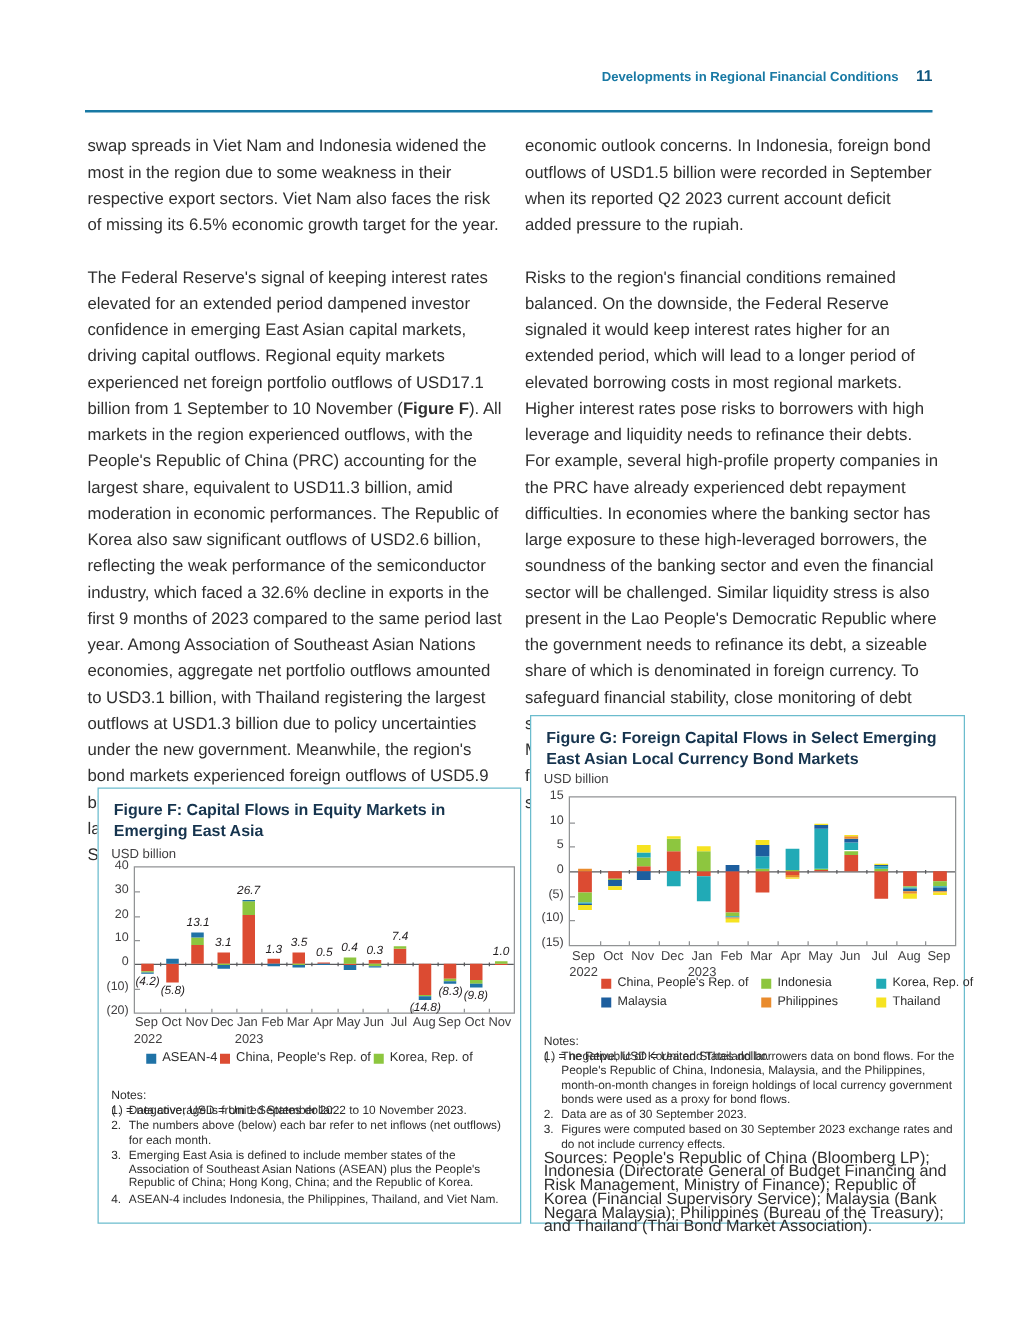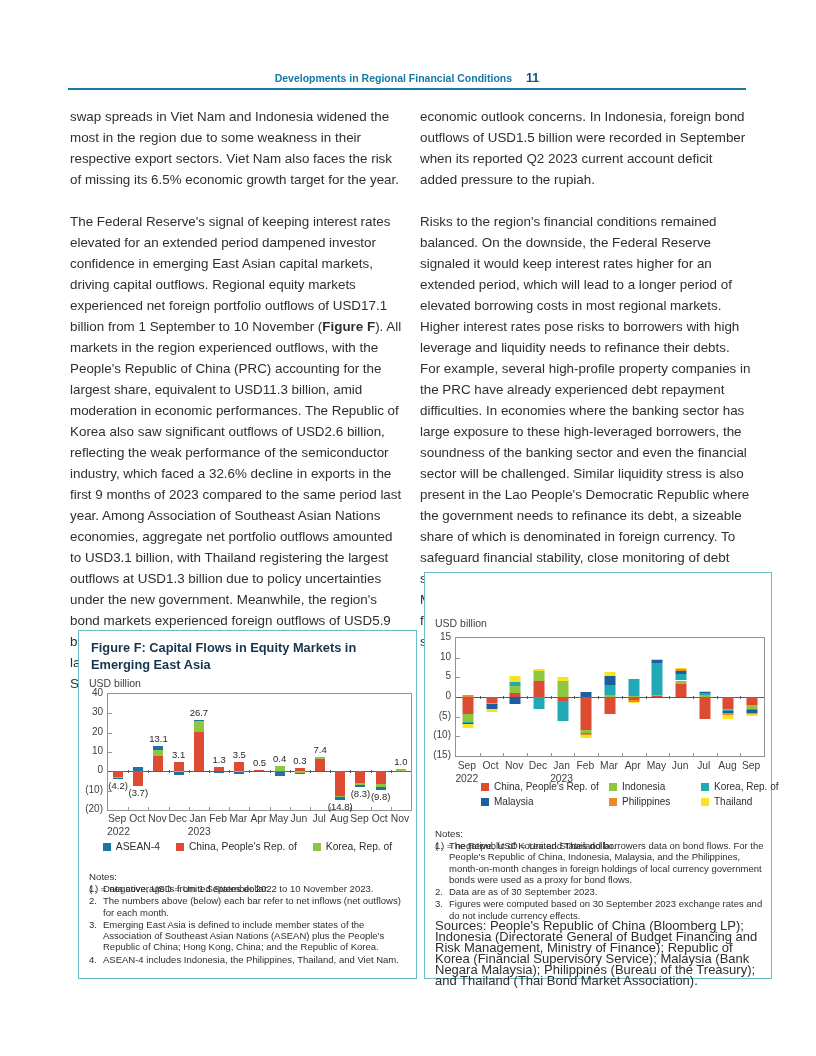--- a/index.html
+++ b/index.html
@@ -1,20 +1,20 @@
 <!DOCTYPE html>
 <html><head>
 <meta charset="utf-8">
 <style>
   html,body{margin:0;padding:0;background:#e8e8e8;}
   .page{position:relative;width:816px;height:1056px;background:#ffffff;margin:0 auto;
         font-family:"Liberation Sans",sans-serif;color:#2e2e2e;overflow:hidden;}
 
   
-  .header{position:absolute;top:68px;left:68px;width:678px;text-align:center;}
+  .header{position:absolute;top:52px;left:68px;width:678px;text-align:right;}
   .header-title{font-size:10.5px;font-weight:bold;color:#1879a4;}
   .header-pagenum{font-size:12.5px;font-weight:bold;color:#0d547c;margin-left:14px;}
   .header-rule{position:absolute;top:88px;left:68px;width:678px;height:2px;background:#1879a4;}
 
   
   .col{position:absolute;top:106px;width:332px;font-size:13.4px;line-height:21px;color:#2f2f2f;}
   .col p{margin:0 0 21px 0;}
   .col-left{left:70px;}
   .col-right{left:420px;}
 
@@ -33,34 +33,34 @@
   .figf .yaxis{left:0;top:62px;width:26px;height:116px;}
   .figg .yaxis{left:2px;top:64px;width:26px;height:118px;}
   .ytick{position:absolute;right:2px;font-size:10px;color:#414042;white-space:nowrap;}
   .plot{position:absolute;border:1px solid #919395;background:#fff;}
   .figf .plot{left:28px;top:62px;width:303px;height:116px;}
   .figg .plot{left:30px;top:64px;width:308px;height:118px;}
   .zeroline{position:absolute;left:0;right:0;height:1px;background:#5a5b5e;}
   .ymark{position:absolute;left:0;width:4px;height:1px;background:#919395;}
   .ztick{position:absolute;width:1px;height:3px;background:#5a5b5e;}
   .btick{position:absolute;width:1px;height:3px;background:#919395;}
-  .colwrap{position:absolute;top:0;bottom:0;}
+  .colwrap{position:absolute;top:0;bottom:0;font-style:italic;}
   .seg{position:absolute;left:50%;transform:translateX(-50%);}
   .vlabel{position:absolute;left:50%;transform:translateX(-50%);font-size:9.5px;
           color:#231f20;white-space:nowrap;}
   .xlabels{position:absolute;height:28px;}
   .figf .xlabels{left:28px;top:182px;width:303px;}
   .figg .xlabels{left:30px;top:187px;width:308px;}
   .xlab{position:absolute;top:0;text-align:center;font-size:10.3px;color:#414042;}
   .xyear{position:absolute;top:13px;text-align:center;font-size:10.3px;color:#414042;}
 
   
   .legend{position:absolute;}
   .figf .legend{left:0;right:0;top:210px;}
-  .figf .leg-row{display:flex;justify-content:center;gap:16px;}
+  .figf .leg-row{display:flex;justify-content:center;gap:2px;}
   .figf .leg-item{font-size:10.3px;}
   .figg .legend{left:56px;right:4px;top:208px;}
   .figg .leg-row{display:grid;grid-template-columns:128px 92px auto;margin-bottom:4px;}
   .figg .leg-item{font-size:10px;}
   .leg-item{display:flex;align-items:center;gap:5px;white-space:nowrap;color:#2e2e2e;}
   .swatch{width:8px;height:8px;flex:none;display:inline-block;}
 
   
   .fig-foot{position:absolute;left:10px;right:8px;font-size:9.7px;color:#2e2e2e;margin-top:25px;}
   .figf .fig-foot{top:227px;}
@@ -117,21 +117,21 @@
         <div class="zeroline" style="top: 77.3333px;"></div>
         <div class="colwrap" style="left: 0px; width: 20.2px;">
           <div class="seg" style="width: 10px; background: rgb(220, 75, 50); height: 5.8px; top: 77.3333px;"></div>
           <div class="seg" style="width: 10px; background: rgb(141, 198, 63); height: 0.966667px; top: 83.1333px;"></div>
           <div class="seg" style="width: 10px; background: rgb(31, 114, 166); height: 1.35333px; top: 84.1px;"></div>
           <div class="vlabel" style="top: 86.4533px;">(4.2)</div>
         </div>
         <div class="colwrap" style="left: 20.2px; width: 20.2px;">
           <div class="seg" style="width: 10px; background: rgb(220, 75, 50); height: 14.3067px; top: 77.3333px;"></div>
           <div class="seg" style="width: 10px; background: rgb(31, 114, 166); height: 4.83333px; bottom: 38.6667px;"></div>
-          <div class="vlabel" style="top: 92.64px;">(3.7)</div>
+          <div class="vlabel" style="top: 92.64px;">(5.8)</div>
         </div>
         <div class="ztick" style="left: 20.2px; top: 76.3333px;"></div>
         <div class="btick" style="left: 20.2px; bottom: 0px;"></div>
         <div class="colwrap" style="left: 40.4px; width: 20.2px;">
           <div class="seg" style="width: 10px; background: rgb(220, 75, 50); height: 15.4667px; bottom: 38.6667px;"></div>
           <div class="seg" style="width: 10px; background: rgb(141, 198, 63); height: 5.8px; bottom: 54.1333px;"></div>
           <div class="seg" style="width: 10px; background: rgb(31, 114, 166); height: 4.06px; bottom: 59.9333px;"></div>
           <div class="vlabel" style="bottom: 65.9933px;">13.1</div>
         </div>
         <div class="ztick" style="left: 40.4px; top: 76.3333px;"></div>
@@ -280,20 +280,21 @@
           <span class="note-txt">Emerging East Asia is defined to include member states of the Association of Southeast Asian Nations (ASEAN) plus the People's Republic of China; Hong Kong, China; and the Republic of Korea.</span>
         </div>
         <div class="note-row">
           <span class="note-num">4.</span>
           <span class="note-txt">ASEAN-4 includes Indonesia, the Philippines, Thailand, and Viet Nam.</span>
         </div>
       </div>
   </div>
 
   <div class="figure figg">
+    <div class="fig-title">Figure G: Foreign Capital Flows in Select Emerging East Asian Local Currency Bond Markets</div>
     <div class="fig-unit">USD billion</div>
     <div class="yaxis" id="figg-yaxis">
         <div class="ytick" style="top: -6px;">15</div>
         <div class="ytick" style="top: 13.6667px;">10</div>
         <div class="ytick" style="top: 33.3333px;">5</div>
         <div class="ytick" style="top: 53px;">0</div>
         <div class="ytick" style="top: 72.6667px;">(5)</div>
         <div class="ytick" style="top: 92.3333px;">(10)</div>
         <div class="ytick" style="top: 112px;">(15)</div>
       </div>

